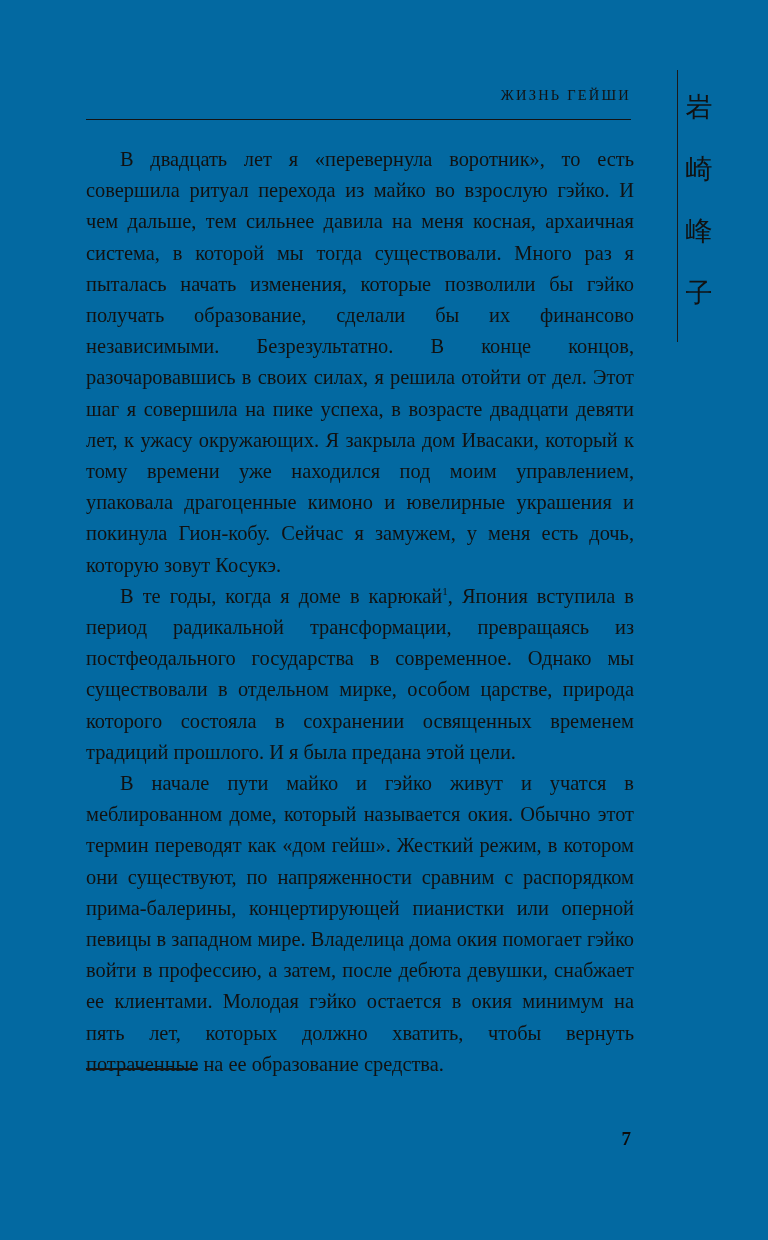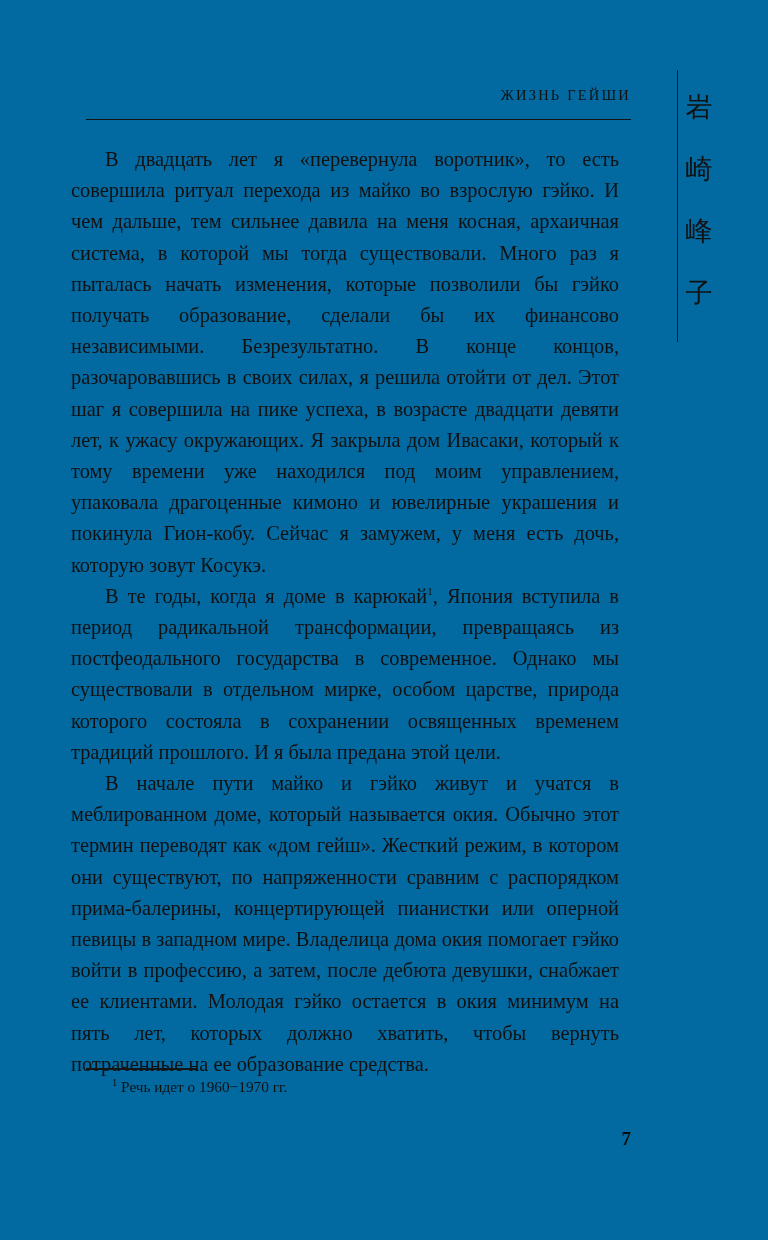--- a/index.html
+++ b/index.html
@@ -68,21 +68,21 @@
     right: 90px;
     top: 70px;
     width: 1px;
     height: 272px;
     background: #1a1a1a;
   }
 
   
   .body-col {
     position: absolute;
-    left: 71px;
+    left: 86px;
     top: 144px;
     width: 548px;
   }
   p.para {
     margin: 0;
     font-size: 20.4px;
     line-height: 31.2px;
     text-align: justify;
     text-justify: inter-word;
     text-indent: 34px;
@@ -151,20 +151,16 @@
     <span class="glyph">子</span>
   </div>
 
   <div class="body-col">
     <p class="para">В двадцать лет я «перевернула воротник», то есть совершила ритуал перехода из майко во взрослую гэйко. И чем дальше, тем сильнее давила на меня косная, архаичная система, в которой мы тогда существовали. Много раз я пыталась начать изменения, которые позволили бы гэйко получать образование, сделали бы их финансово независимыми. Безрезультатно. В конце концов, разочаровавшись в своих силах, я решила отойти от дел. Этот шаг я совершила на пике успеха, в возрасте двадцати девяти лет, к ужасу окружающих. Я закрыла дом Ивасаки, который к тому времени уже находился под моим управлением, упаковала драгоценные кимоно и ювелирные украшения и покинула Гион-кобу. Сейчас я замужем, у меня есть дочь, которую зовут Косукэ.</p>
     <p class="para"><span>В те годы, когда я доме в карюкай</span><sup class="fn-ref">1</sup><span>, Япония вступила в период радикальной трансформации, превращаясь из постфеодального государства в современное. Однако мы существовали в отдельном мирке, особом царстве, природа которого состояла в сохранении освященных временем традиций прошлого. И я была предана этой цели.</span></p>
     <p class="para">В начале пути майко и гэйко живут и учатся в меблированном доме, который называется окия. Обычно этот термин переводят как «дом гейш». Жесткий режим, в котором они существуют, по напряженности сравним с распорядком прима-балерины, концертирующей пианистки или оперной певицы в западном мире. Владелица дома окия помогает гэйко войти в профессию, а затем, после дебюта девушки, снабжает ее клиентами. Молодая гэйко остается в окия минимум на пять лет, которых должно хватить, чтобы вернуть потраченные на ее образование средства.</p>
   </div>
 
   <div class="footnote-rule"></div>
-  <div class="footnote">
-    <sup>1</sup>
-    <span>Речь идет о 1960−1970 гг.</span>
-  </div>
 
   <div class="folio">7</div>
 
 </div>
 
 </body></html>

